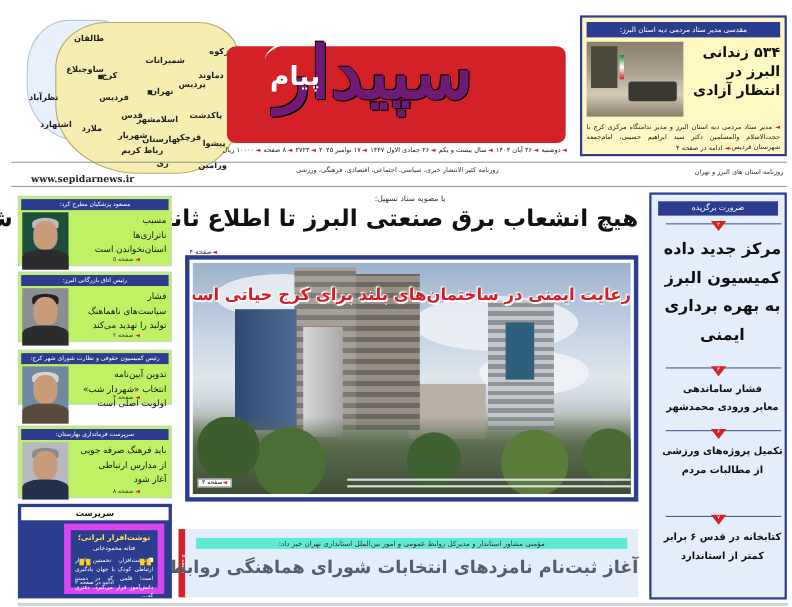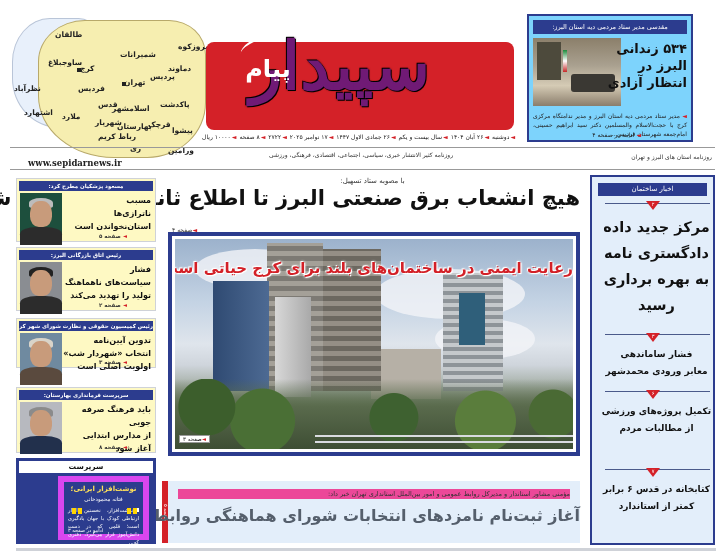--- a/index.html
+++ b/index.html
@@ -2,21 +2,21 @@
 <html><head>
 <meta charset="utf-8">
 <style>
   * { box-sizing: border-box; margin: 0; padding: 0; }
   html, body { width: 720px; height: 552px; overflow: hidden; background: #ffffff; }
   body { font-family: "DejaVu Sans", sans-serif; position: relative; color: #1a1a1a; direction: rtl; }
 
   .abs { position: absolute; }
 
   
-  .map-area { left: 0; top: 0; width: 210px; height: 155px; direction: rtl; }
+  .map-area { left: 12px; top: 0; width: 210px; height: 155px; direction: rtl; }
   .map-west { left: 12px; top: 18px; width: 95px; height: 110px; background: #e8f0fb; border: 1px solid #b9c5d8;
     border-radius: 40% 30% 20% 50% / 40% 35% 30% 45%; }
   .map-east { left: 38px; top: 20px; width: 168px; height: 138px; background: #f6eeb0; border: 1px solid #b8a96a;
     border-radius: 28% 22% 35% 45% / 30% 25% 40% 45%; }
   .map-label { font-size: 7.5px; font-weight: bold; color: #222; white-space: nowrap; }
   .map-dot { width: 4px; height: 4px; background: #222; }
 
   .website { left: 28px; top: 158px; font-family: "DejaVu Serif", serif; font-size: 8.5px; font-weight: bold; color: #222; direction: ltr; }
 
   .logo-box { left: 206px; top: 42px; width: 308px; height: 88px; background: #d42128; border-radius: 8px; overflow: hidden; }
@@ -26,21 +26,21 @@
   .logo-swoosh { left: 240px; top: 10px; width: 270px; height: 60px; border-top: 6px solid #ffffff; border-radius: 50% 50% 0 0; transform: rotate(-6deg); }
 
   .dateline { left: 206px; top: 133px; width: 310px; font-size: 6px; color: #222; text-align: center; white-space: nowrap; }
   .dateline .arr { color: #d42128; margin: 0 1px; }
   .topbar-rule { left: 10px; top: 147px; width: 705px; height: 1px; background: #999; }
   .tagline { left: 206px; top: 151px; width: 310px; font-size: 6px; color: #333; text-align: center; }
   .regional { right: 8px; top: 153px; font-size: 6px; color: #333; }
   .bottom-rule { left: 10px; top: 169px; width: 705px; height: 1px; background: #999; }
 
   
-  .tr-box { left: 527px; top: 14px; width: 166px; height: 128px; border: 2px solid #2c3c8e; background: #7dd3fc; }
+  .tr-box { left: 527px; top: 14px; width: 188px; height: 128px; border: 2px solid #2c3c8e; background: #fef9c3; }
   .tr-kicker { position: absolute; left: 4px; top: 4px; right: 4px; height: 14px; background: #2c3c8e; color: #fff; font-size: 6.5px; text-align: center; line-height: 14px; }
   .tr-photo { position: absolute; left: 4px; top: 22px; width: 88px; height: 68px; background: linear-gradient(180deg,#8b7f6a 0%,#a9a08f 40%,#d5cbb5 70%,#8a7d6b 100%); }
   .tr-photo .p1 { position: absolute; left: 4px; top: 4px; width: 24px; height: 38px; background: #4d4a3c; }
   .tr-photo .p2 { position: absolute; right: 6px; bottom: 14px; width: 44px; height: 18px; background: #3a3833; border-radius: 3px; }
   .tr-photo .flag { position: absolute; left: 30px; top: 12px; width: 4px; height: 22px; background: linear-gradient(#1c8a3a,#fff,#c62828); }
   .tr-headline { position: absolute; right: 4px; top: 24px; width: 86px; font-size: 13px; font-weight: bold; line-height: 17px; text-align: right; color: #111; }
   .tr-body { position: absolute; right: 4px; left: 4px; top: 95px; font-size: 6px; line-height: 9px; color: #222; text-align: justify; }
   .tr-body .bullet { color: #d42128; }
   .tr-cont { position: absolute; right: 50px; bottom: 2px; font-size: 6px; color: #222; }
   .tr-cont .arr { color: #d42128; }
@@ -75,23 +75,23 @@
   .rail { position: absolute; left: 140px; right: 0; bottom: 6px; height: 8px; border-top: 2px solid #d9dbe0; border-bottom: 2px solid #d9dbe0; }
   .photo-caption { position: absolute; left: 0; right: 0; top: 20px; text-align: center; font-size: 15px; font-weight: bold; color: #d32027;
     text-shadow: 0 0 3px #fff, 0 0 3px #fff, 1px 1px 0 #fff, -1px -1px 0 #fff; white-space: nowrap; }
   .photo-page { position: absolute; left: 4px; bottom: 6px; background: #fff; border: 1px solid #999; font-size: 5.5px; padding: 0 3px; color: #111; }
   .photo-page .arr { color: #d42128; }
 
   
   .bottom-story { left: 168px; top: 481px; width: 412px; height: 62px; background: #e3eefa; }
   .bottom-tab { left: 162px; top: 481px; width: 8px; height: 62px; background: #d42128; color: #fff; font-size: 5px;
     writing-mode: vertical-rl; text-align: center; line-height: 8px; }
-  .bottom-kicker { position: absolute; left: 10px; right: 10px; top: 8px; text-align: right; font-size: 6.5px; color: #333; background: #ec4899; padding: 1px 0; }
+  .bottom-kicker { position: absolute; left: 10px; right: 10px; top: 8px; text-align: center; font-size: 6.5px; color: #333; background: #5eead4; padding: 1px 0; }
   .bottom-headline { position: absolute; left: 0; right: 0; top: 25px; text-align: center; font-size: 16px; font-weight: bold; color: #555f6c; white-space: nowrap; letter-spacing: -0.3px; }
-  .lc-item { position: absolute; left: 16px; width: 140px; border: 1px solid #cfd2d8; background: #fef9c3; font-weight: bold; }
+  .lc-item { position: absolute; left: 16px; width: 140px; border: 1px solid #cfd2d8; background: #bef264; }
   .lc-kicker { position: absolute; left: 2px; right: 2px; top: 2px; height: 10px; background: #2c3c8e; color: #fff; font-size: 5.5px; line-height: 10px; text-align: center; white-space: nowrap; overflow: hidden; }
   .lc-photo { position: absolute; left: 3px; top: 14px; width: 42px; height: 52px; }
   .lc-photo .face { position: absolute; left: 10px; top: 8px; width: 22px; height: 26px; background: #c89b7b; border-radius: 45% 45% 40% 40%; }
   .lc-photo .hair { position: absolute; left: 9px; top: 5px; width: 24px; height: 10px; background: #bcbcbc; border-radius: 50% 50% 20% 20%; }
   .lc-photo .suit { position: absolute; left: 0; bottom: 0; width: 42px; height: 18px; background: #2c2c2c; border-radius: 40% 40% 0 0; }
   .lc-text { position: absolute; right: 4px; top: 15px; width: 88px; font-size: 8px; line-height: 13px; text-align: right; color: #111; }
   .lc-page { position: absolute; right: 28px; bottom: 2px; font-size: 5.5px; color: #333; }
   .lc-page .arr { color: #d42128; }
 
   
@@ -261,21 +261,21 @@
 
 <div class="abs lc-item" style="top:387px;height:66px">
   <div class="lc-kicker">سرپرست فرمانداری بهارستان:</div>
   <div class="lc-photo" style="background:#b7b9bf">
       <div class="hair" style="background:#8b8b8b"></div>
       <div class="face"></div>
       <div class="suit" style="background:#22304c"></div>
     </div>
   <div class="lc-text">
     <div>باید فرهنگ صرفه جویی</div>
-    <div>از مدارس ابتدایی</div>
+    <div>از مدارس ارتباطی</div>
     <div>آغاز شود</div>
   </div>
   <div class="lc-page"><span class="arr">◄</span> <span>صفحه ۸</span></div>
 </div>
 
 <div class="abs editorial">
   <div class="ed-title">سرپرست</div>
   <div class="ed-inner">
     <div class="ed-headline">
       <div>نوشت‌افزار ایرانی؛</div>
@@ -288,31 +288,31 @@
         <span></span>
         <span></span>
       </div>
     <div class="ed-author">فتانه محمودخانی</div>
     <div class="ed-body"><span class="sq"></span><span>نوشت‌افزار، نخستین ابزار ارتباطی کودک با جهان یادگیری است؛ قلمی که در دست دانش‌آموز قرار می‌گیرد، دفتری که...</span></div>
     <div class="ed-cont">ادامه در صفحه ۳</div>
   </div>
 </div>
 
 <div class="abs picks">
-  <div class="picks-title">اخبار ساختمان</div>
+  <div class="picks-title">ضرورت برگزیده</div>
 </div>
 
 <div class="abs pick-sep" style="left:600px;width:105px;top:203px"></div>
 <div class="abs pick-marker" style="left:646px;top:201px"></div>
 <div class="abs pick-num" style="left:649px;top:201px">۲</div>
 <div class="abs pick-text pick-1" style="left:594px;width:119px;top:214px">
   <div>مرکز جدید داده</div>
-  <div>دادگستری نامه</div>
+  <div>کمیسیون البرز</div>
   <div>به بهره برداری</div>
-  <div>رسید</div>
+  <div>ایمنی</div>
 </div>
 
 <div class="abs pick-sep" style="left:600px;width:105px;top:334px"></div>
 <div class="abs pick-marker" style="left:646px;top:333px"></div>
 <div class="abs pick-num" style="left:649px;top:333px">۳</div>
 <div class="abs pick-text pick-small" style="left:594px;width:119px;top:346px">
   <div>فشار ساماندهی</div>
   <div>معابر ورودی محمدشهر</div>
 </div>
 

